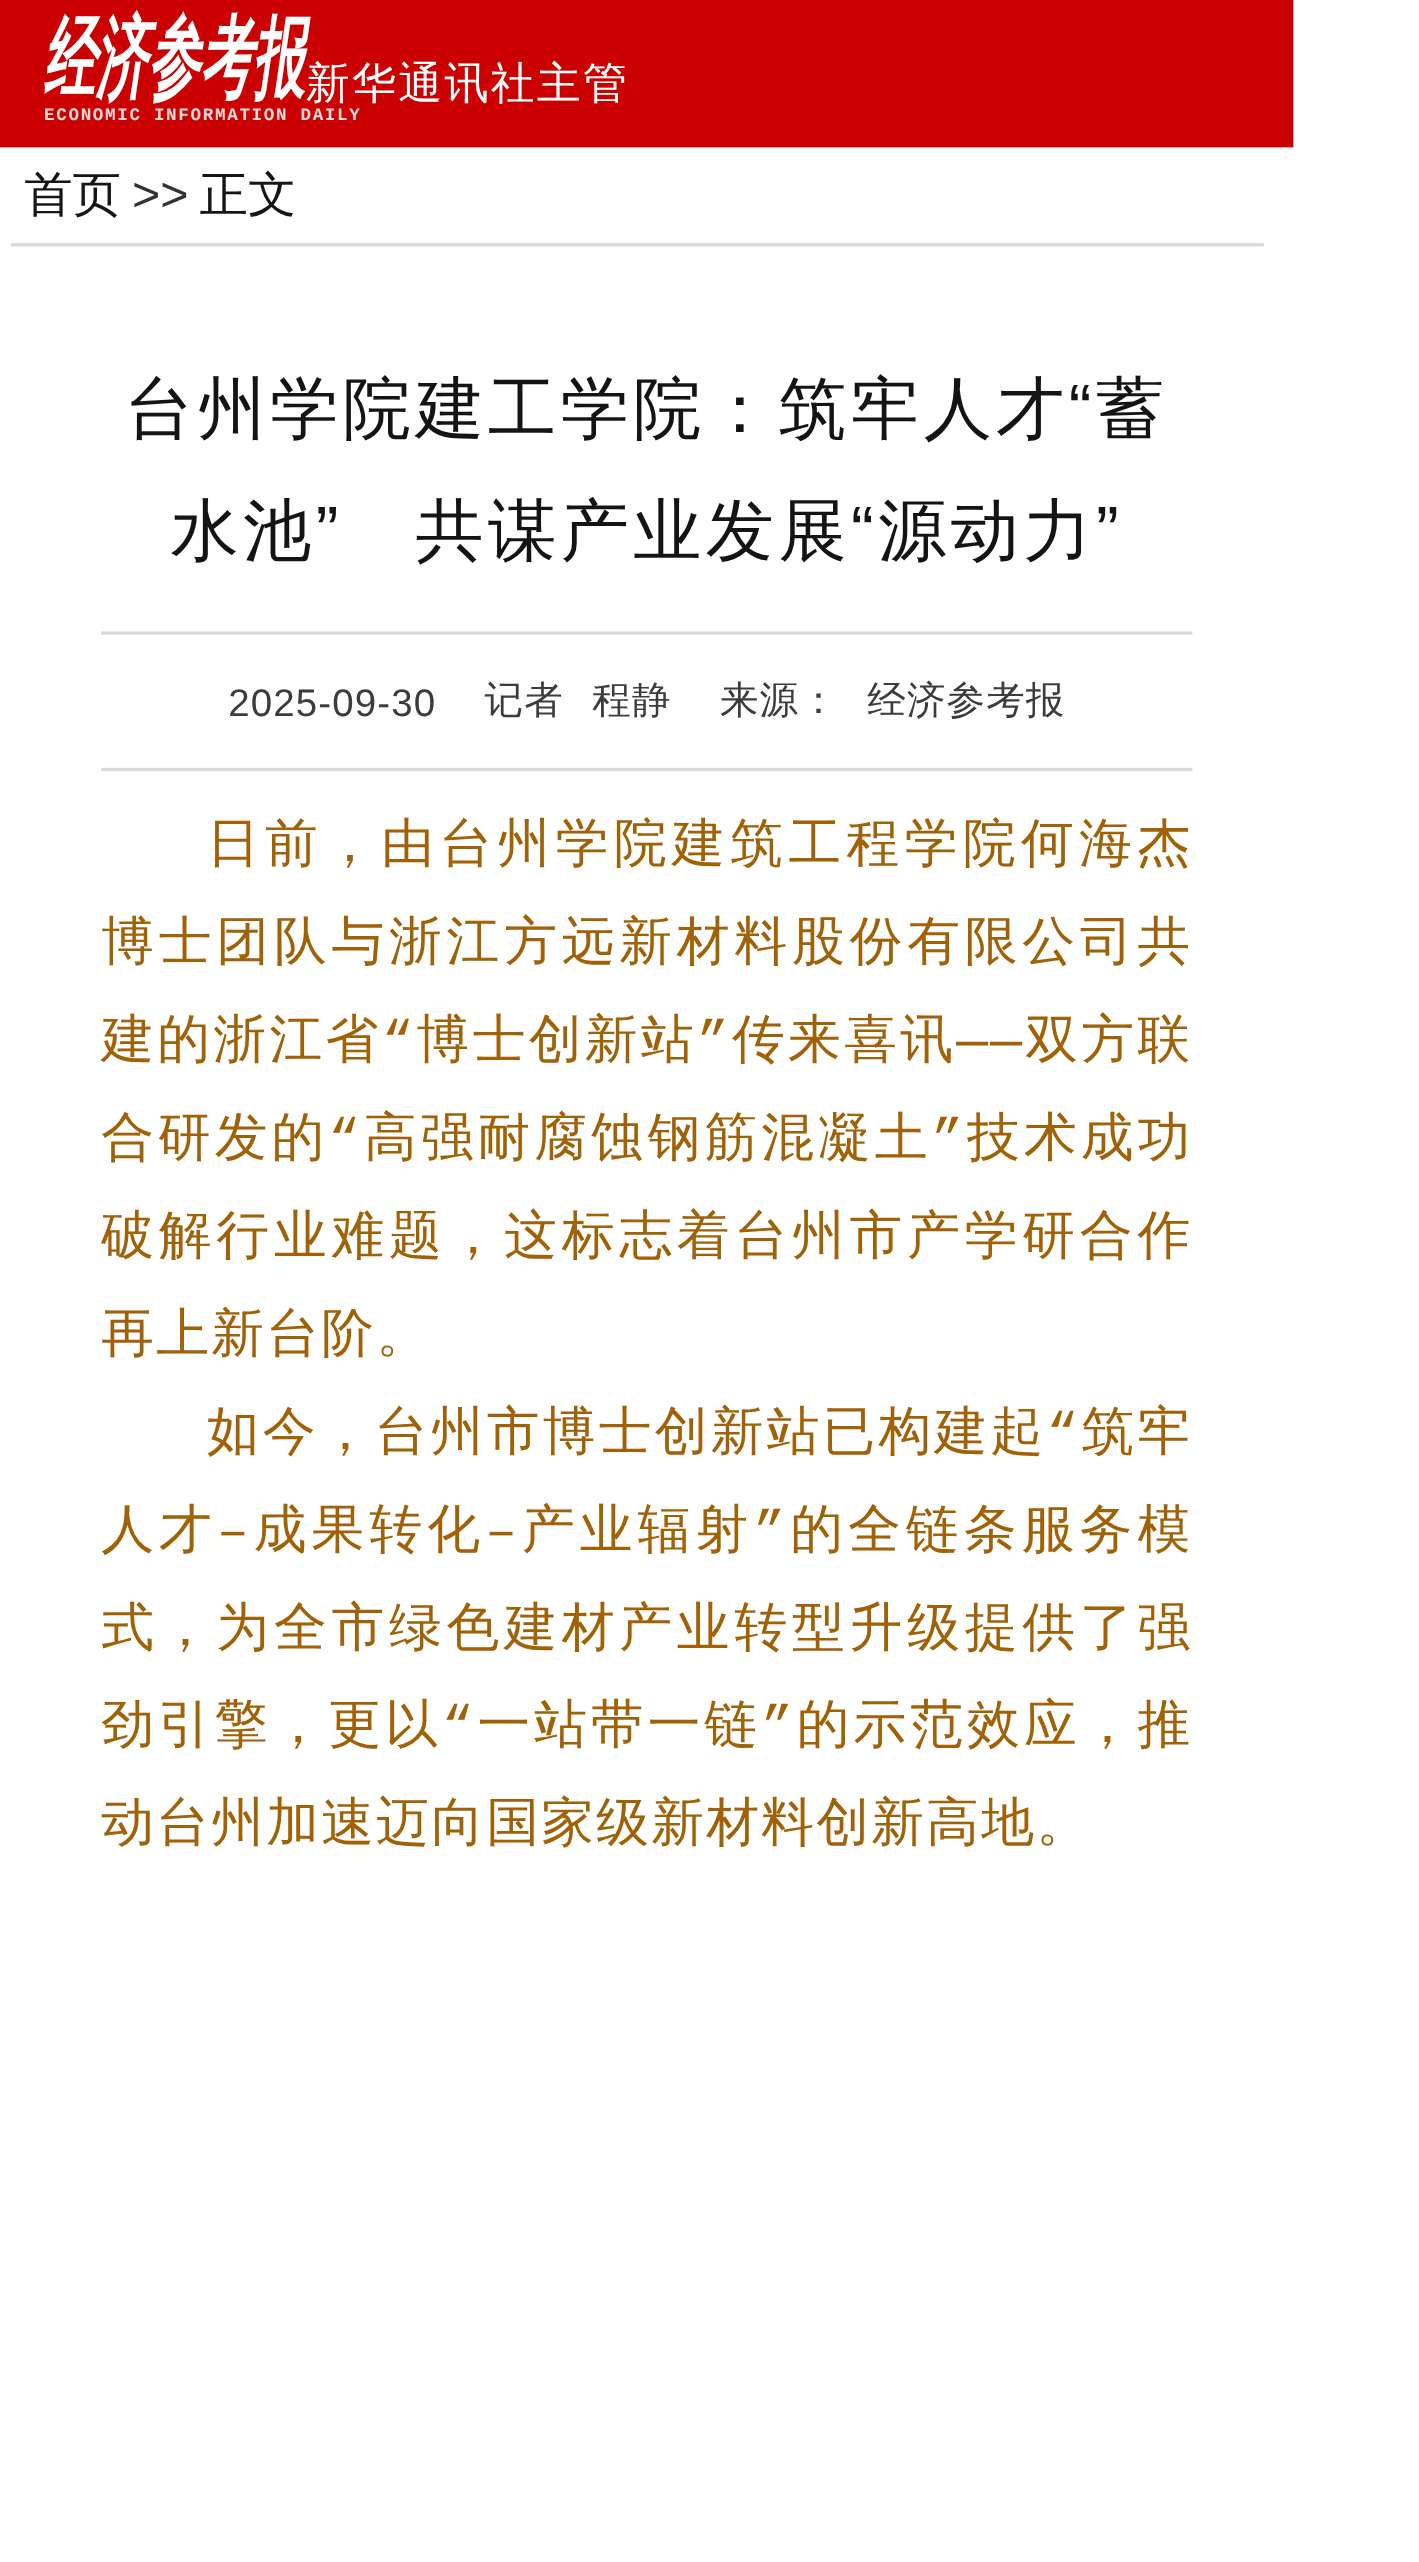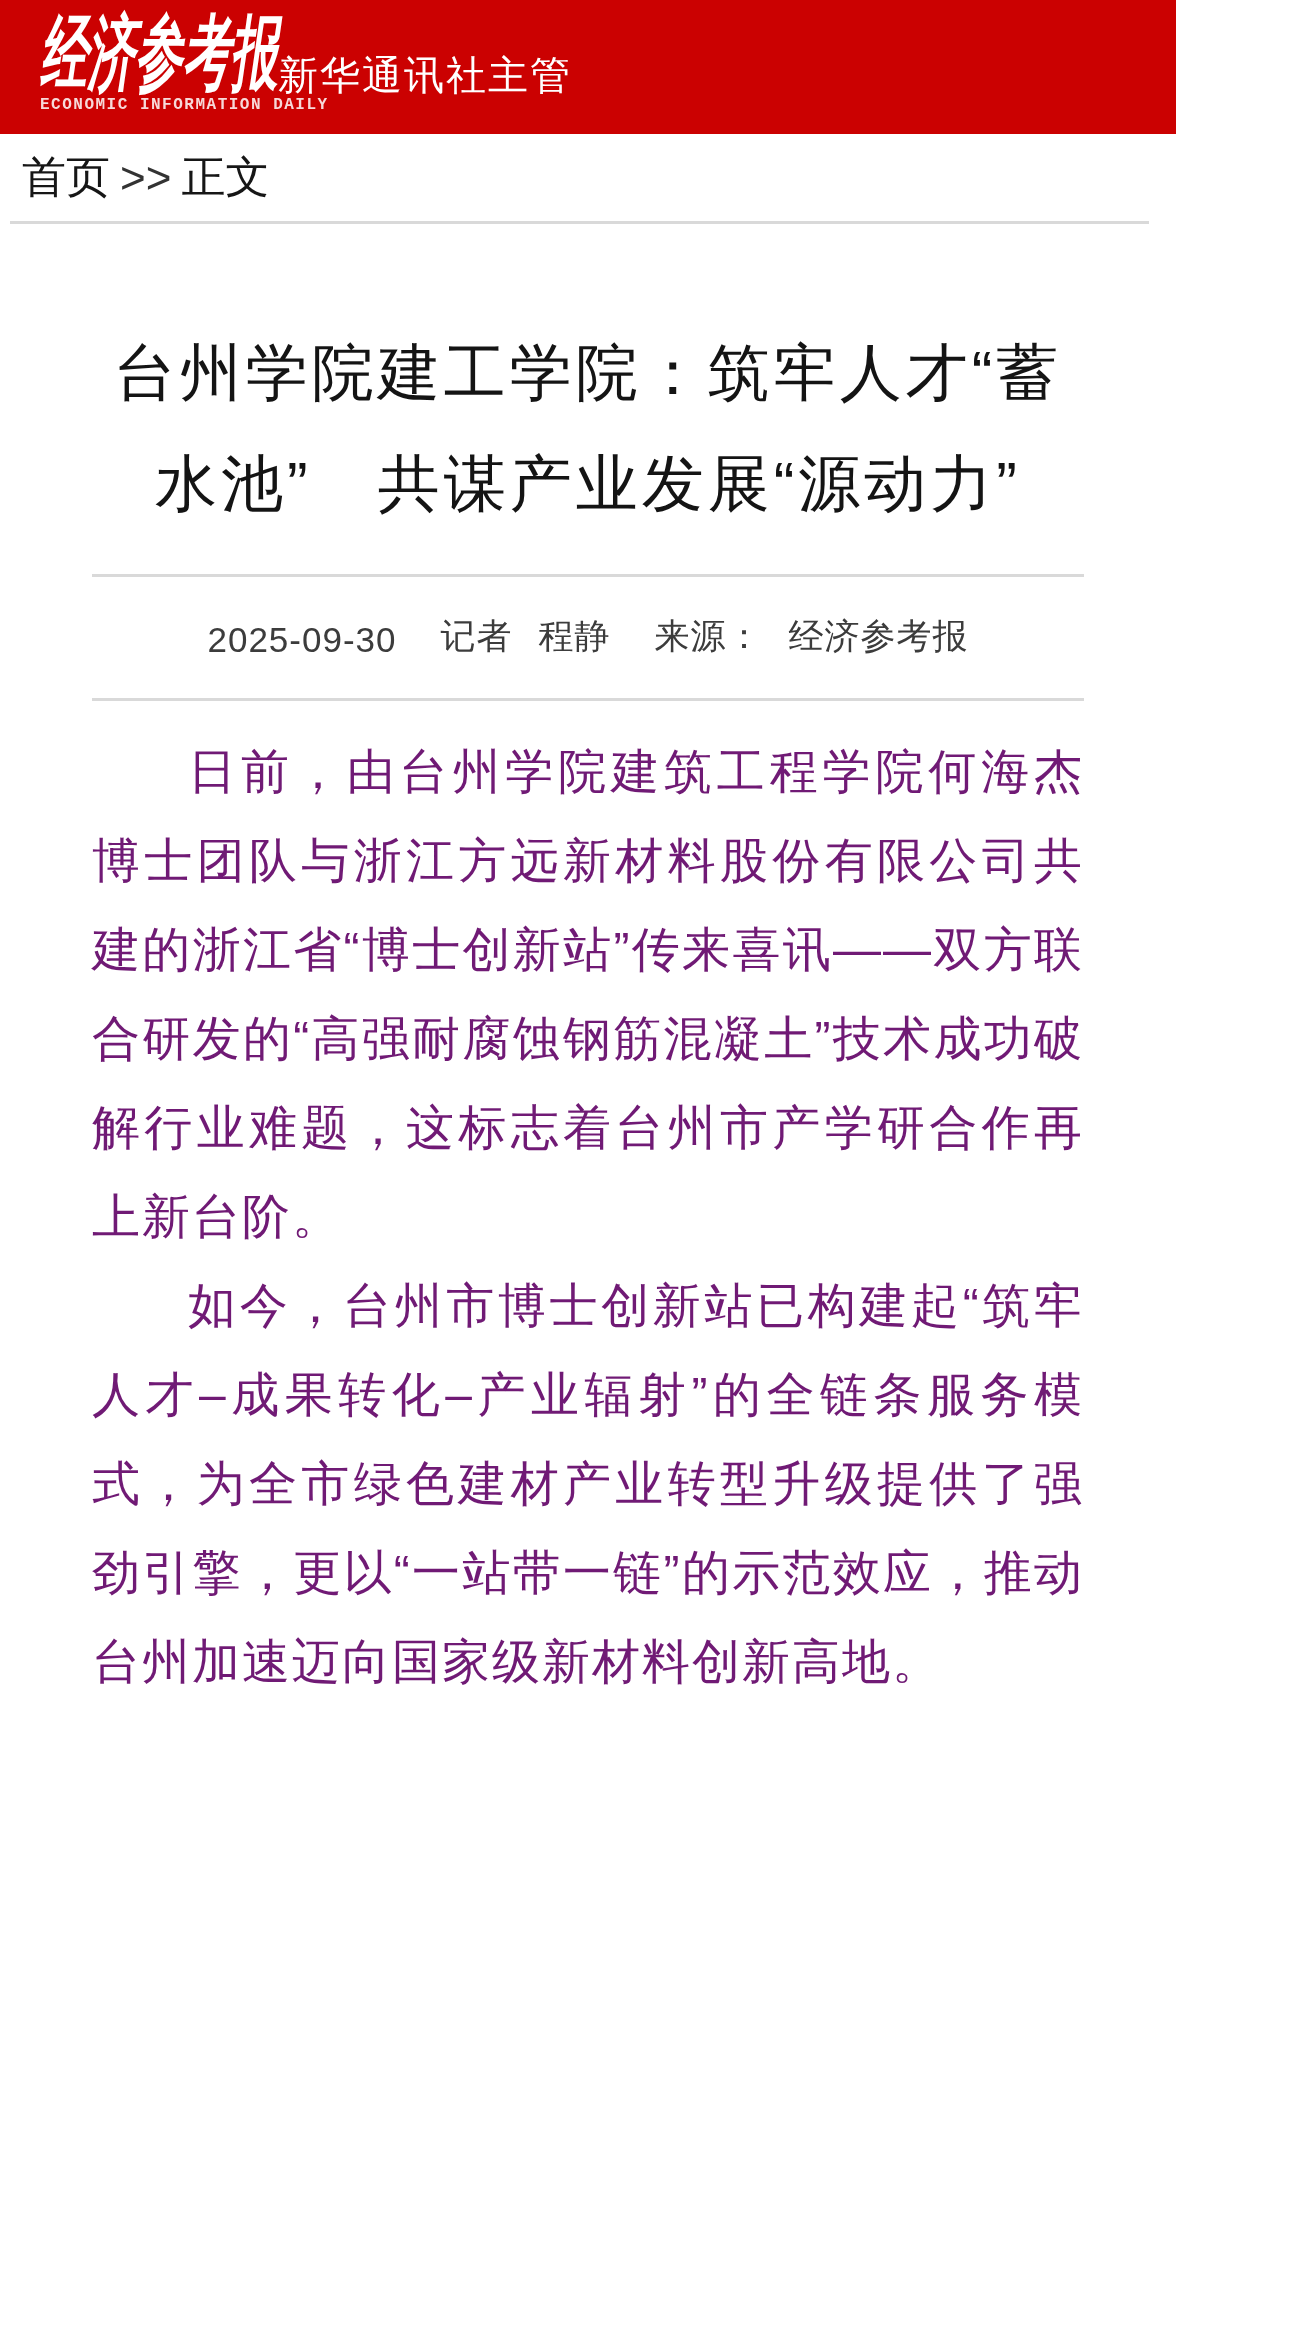--- a/index.html
+++ b/index.html
@@ -111,21 +111,22 @@
   .meta .group {
     display: flex;
     gap: 26px;
   }
   .body-text {
     margin-top: 26px;
     font-size: 48px;
     line-height: 89px;
     letter-spacing: 2px;
     text-align: justify;
-    color: #701a75;
+    color: #a16207;
+    font-family: Liberation Mono, monospace;
   }
   .body-text p {
     margin: 0;
     text-indent: 2em;
   }
 </style>
 </head>
 <body>
 
 <div class="page">

